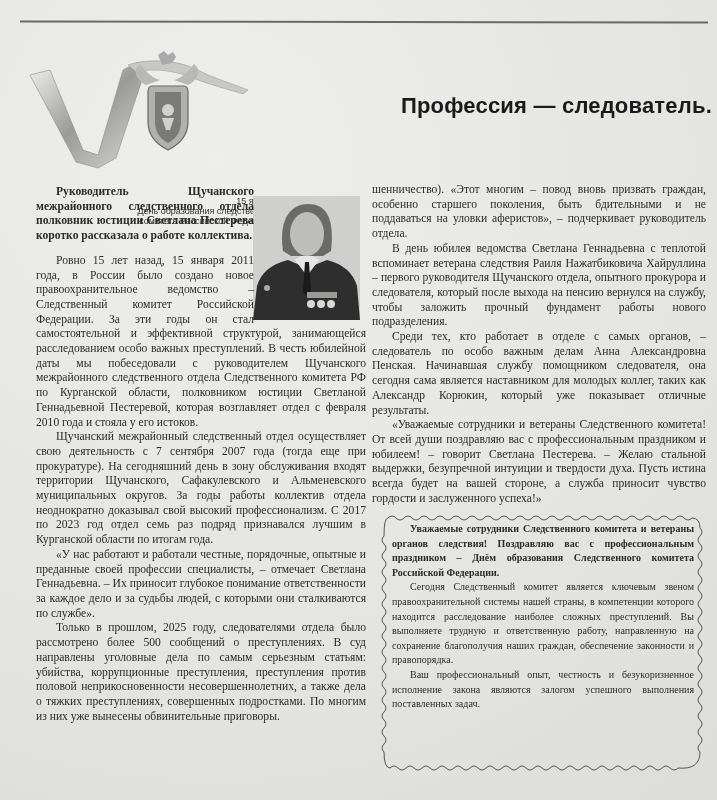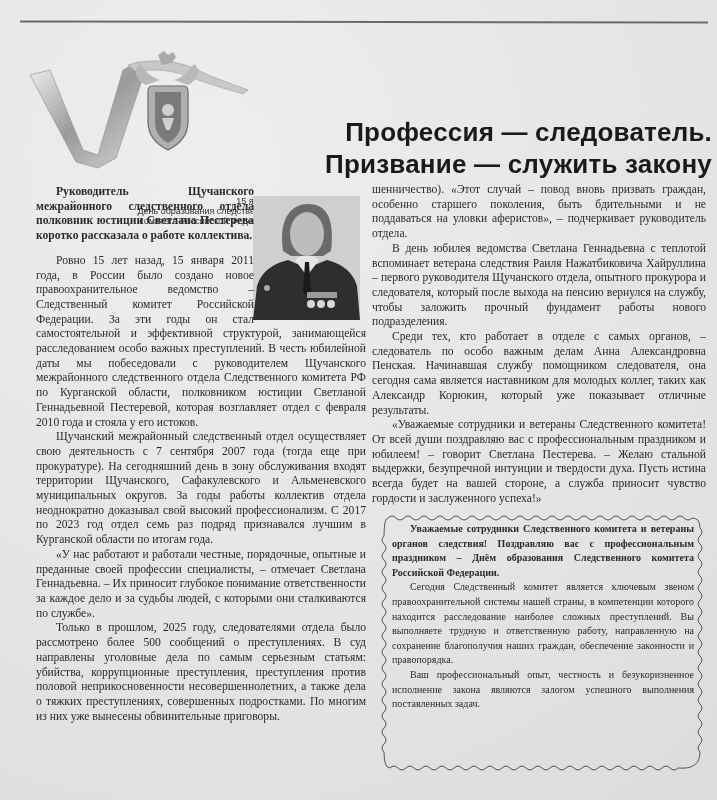--- a/index.html
+++ b/index.html
@@ -10,22 +10,22 @@
     font-family:"Liberation Serif", "DejaVu Serif", serif;
     color:#2a2a2a;
   }
   .top-rule { position:absolute; left:20px; top:21px; width:688px; height:2px; background:#6a6a6a; transform:rotate(0.1deg); }
   .emblem { position:absolute; left:28px; top:50px; width:230px; height:120px; }
   .emblem svg { position:absolute; left:0; top:0; }
   .emblem-caption { position:absolute; left:100px; top:146px; width:150px; text-align:right;
     font-family:"Liberation Sans", sans-serif; font-size:9px; line-height:10px; color:#333; }
   .emblem-caption .date { display:block; }
   .headline { position:absolute; left:272px; top:90px; width:440px;
-    font-family:"Liberation Sans", sans-serif; font-weight:bold; font-size:26px; line-height:32px; color:#1a1a1a;
-    letter-spacing:0.2px; text-align:right;margin-top:26px; }
+    font-family:"Liberation Sans", sans-serif; font-weight:bold; font-size:22px; line-height:32px; color:#1a1a1a;
+    letter-spacing:0.2px; text-align:right; }
   .headline div { white-space:nowrap; }
   .col { position:absolute; font-size:11.6px; line-height:14.7px; text-align:justify; }
   .col p { margin:0; text-indent:20px; }
   .col p.noindent { text-indent:0; }
   .col-left { left:36px; top:185px; width:330px; }
   .lead { font-weight:bold; width:218px; margin-bottom:10px !important; }
   .narrow { width:218px; }
   .photo { position:absolute; left:253px; top:196px; width:107px; height:124px;
     background:linear-gradient(180deg,#d6d6d4 0%,#c9c9c7 100%); overflow:hidden; }
   .col-right { left:372px; top:183px; width:334px; }
@@ -64,21 +64,20 @@
   </svg>
   <div class="emblem-caption">
     <span class="date">15 января</span>
     <span>День образования следственного</span><br>
     <span>комитета Российской Федерации</span>
   </div>
 </div>
 
 <div class="headline">
   <div>Профессия — следователь.</div>
-  <div>Призвание — служить закону</div>
 </div>
 
 <div class="photo">
   <svg width="107" height="124" viewBox="0 0 107 124">
     <rect width="107" height="124" fill="#cfcfcd"></rect>
     <path d="M30 55 C25 20 40 8 55 8 C72 8 82 20 78 55 L70 60 L38 60 Z" fill="#6a6a68"></path>
     <ellipse cx="54" cy="38" rx="17" ry="22" fill="#bdbdbb"></ellipse>
     <path d="M0 124 L4 90 Q10 70 35 64 L54 72 L74 64 Q98 70 104 90 L107 124 Z" fill="#2e2e2e"></path>
     <path d="M42 64 L54 80 L66 64 L60 60 L48 60 Z" fill="#e6e6e4"></path>
     <path d="M52 66 L56 66 L58 96 L54 100 L50 96 Z" fill="#1a1a1a"></path>
@@ -93,21 +92,21 @@
 <div class="col col-left">
     <div style="float: right; width: 112px; height: 140px;"></div>
   <p class="lead noindent" style="text-indent: 20px; width: auto;">Руководитель Щучанского межрайонного следственного отдела полковник юстиции Светлана Пестерева коротко рассказала о работе коллектива.</p>
   <p class="narrow" style="width:auto; shape-outside:none;">Ровно 15 лет назад, 15 января 2011 года, в России было создано новое правоохранительное ведомство – Следственный комитет Российской Федерации. За эти годы он стал самостоятельной и эффективной структурой, занимающейся расследованием особо важных преступлений. В честь юбилейной даты мы побеседовали с руководителем Щучанского межрайонного следственного отдела Следственного комитета РФ по Курганской области, полковником юстиции Светланой Геннадьевной Пестеревой, которая возглавляет отдел с февраля 2010 года и стояла у его истоков.</p>
   <p>Щучанский межрайонный следственный отдел осуществляет свою деятельность с  7 сентября 2007 года (тогда еще при прокуратуре). На сегодняшний день в зону обслуживания входят территории Щучанского, Сафакулевского и Альменевского муниципальных округов. За годы работы коллектив отдела неоднократно доказывал свой высокий профессионализм. С 2017 по 2023 год отдел семь раз подряд признавался лучшим в Курганской области по итогам года.</p>
   <p>«У нас работают и работали честные, порядочные, опытные и преданные своей профессии специалисты, – отмечает Светлана Геннадьевна. – Их приносит глубокое понимание ответственности за каждое дело и за судьбы людей, с которыми они сталкиваются по службе».</p>
   <p>Только в прошлом, 2025 году, следователями отдела было рассмотрено более 500 сообщений о преступлениях. В суд направлены уголовные дела по самым серьезным статьям: убийства, коррупционные преступления, преступления против половой неприкосновенности несовершеннолетних, а также дела о тяжких преступлениях, совершенных подростками. По многим из них уже вынесены обвинительные приговоры.</p>
 </div>
 
 <div class="col col-right">
-  <p class="noindent">шенничество). «Этот случай – повод вновь призвать граждан, особенно старшего поколения, быть бдительными и не поддаваться на уловки аферистов», – подчеркивает руководитель отдела.</p>
+  <p class="noindent">шенничество). «Этот многим – повод вновь призвать граждан, особенно старшего поколения, быть бдительными и не поддаваться на уловки аферистов», – подчеркивает руководитель отдела.</p>
   <p>В день юбилея ведомства Светлана Геннадьевна с теплотой вспоминает ветерана следствия Раиля Нажатбиковича Хайруллина – первого руководителя Щучанского отдела, опытного прокурора и следователя, который после выхода на пенсию вернулся на службу, чтобы заложить прочный фундамент работы нового подразделения.</p>
   <p>Среди тех, кто работает в отделе с самых органов, – следователь по особо важным делам Анна Александровна Пенская. Начинавшая службу помощником следователя, она сегодня сама является наставником для молодых коллег, таких как Александр Корюкин, который уже показывает отличные результаты.</p>
   <p>«Уважаемые сотрудники и ветераны Следственного комитета! От всей души поздравляю вас с профессиональным праздником и юбилеем! – говорит Светлана Пестерева. – Желаю стальной выдержки, безупречной интуиции и твердости духа. Пусть истина всегда будет на вашей стороне, а служба приносит чувство гордости и заслуженного успеха!»</p>
 </div>
 
 <div class="box">
   <svg class="border" width="330" height="262" viewBox="0 0 330 262">
     <path id="wb" fill="none" stroke="#555" stroke-width="1" d="M10 6
          q4 -4 8 0 q4 4 8 0 q4 -4 8 0 q4 4 8 0 q4 -4 8 0 q4 4 8 0 q4 -4 8 0 q4 4 8 0 q4 -4 8 0 q4 4 8 0
          q4 -4 8 0 q4 4 8 0 q4 -4 8 0 q4 4 8 0 q4 -4 8 0 q4 4 8 0 q4 -4 8 0 q4 4 8 0 q4 -4 8 0 q4 4 8 0

